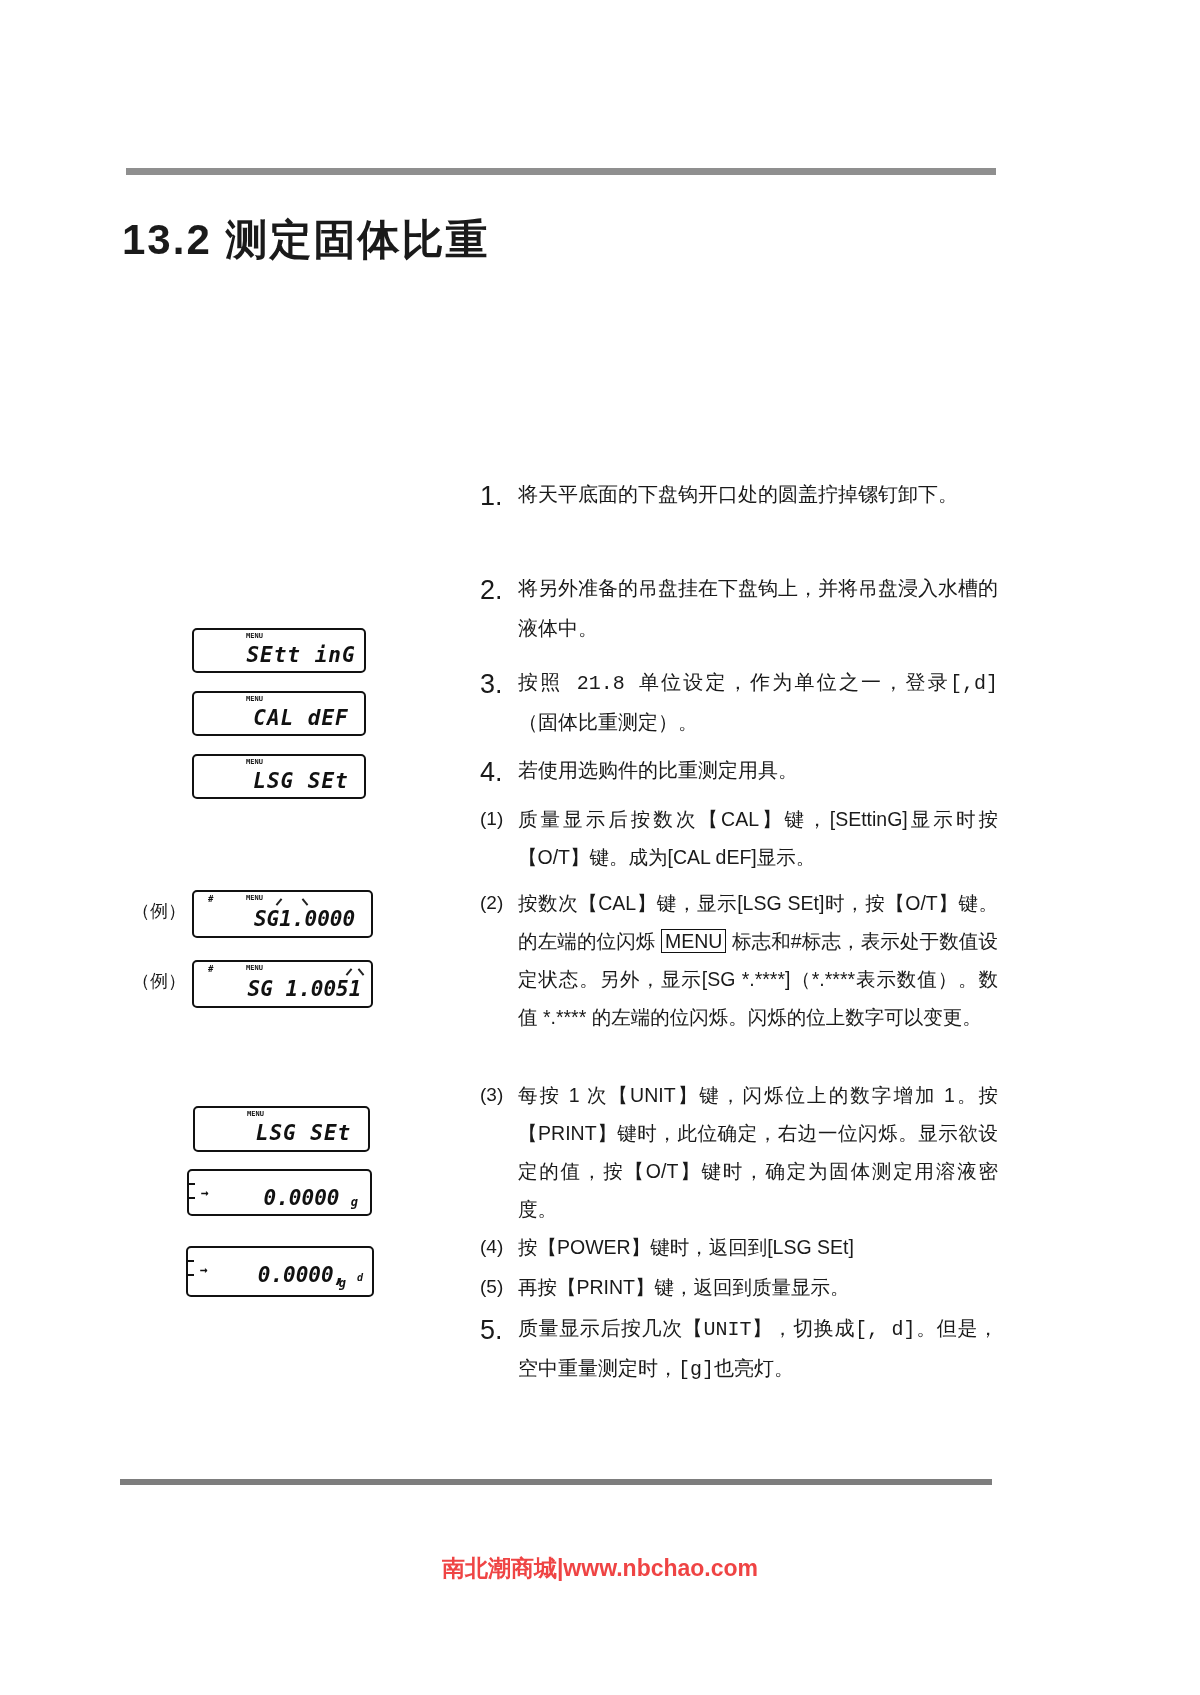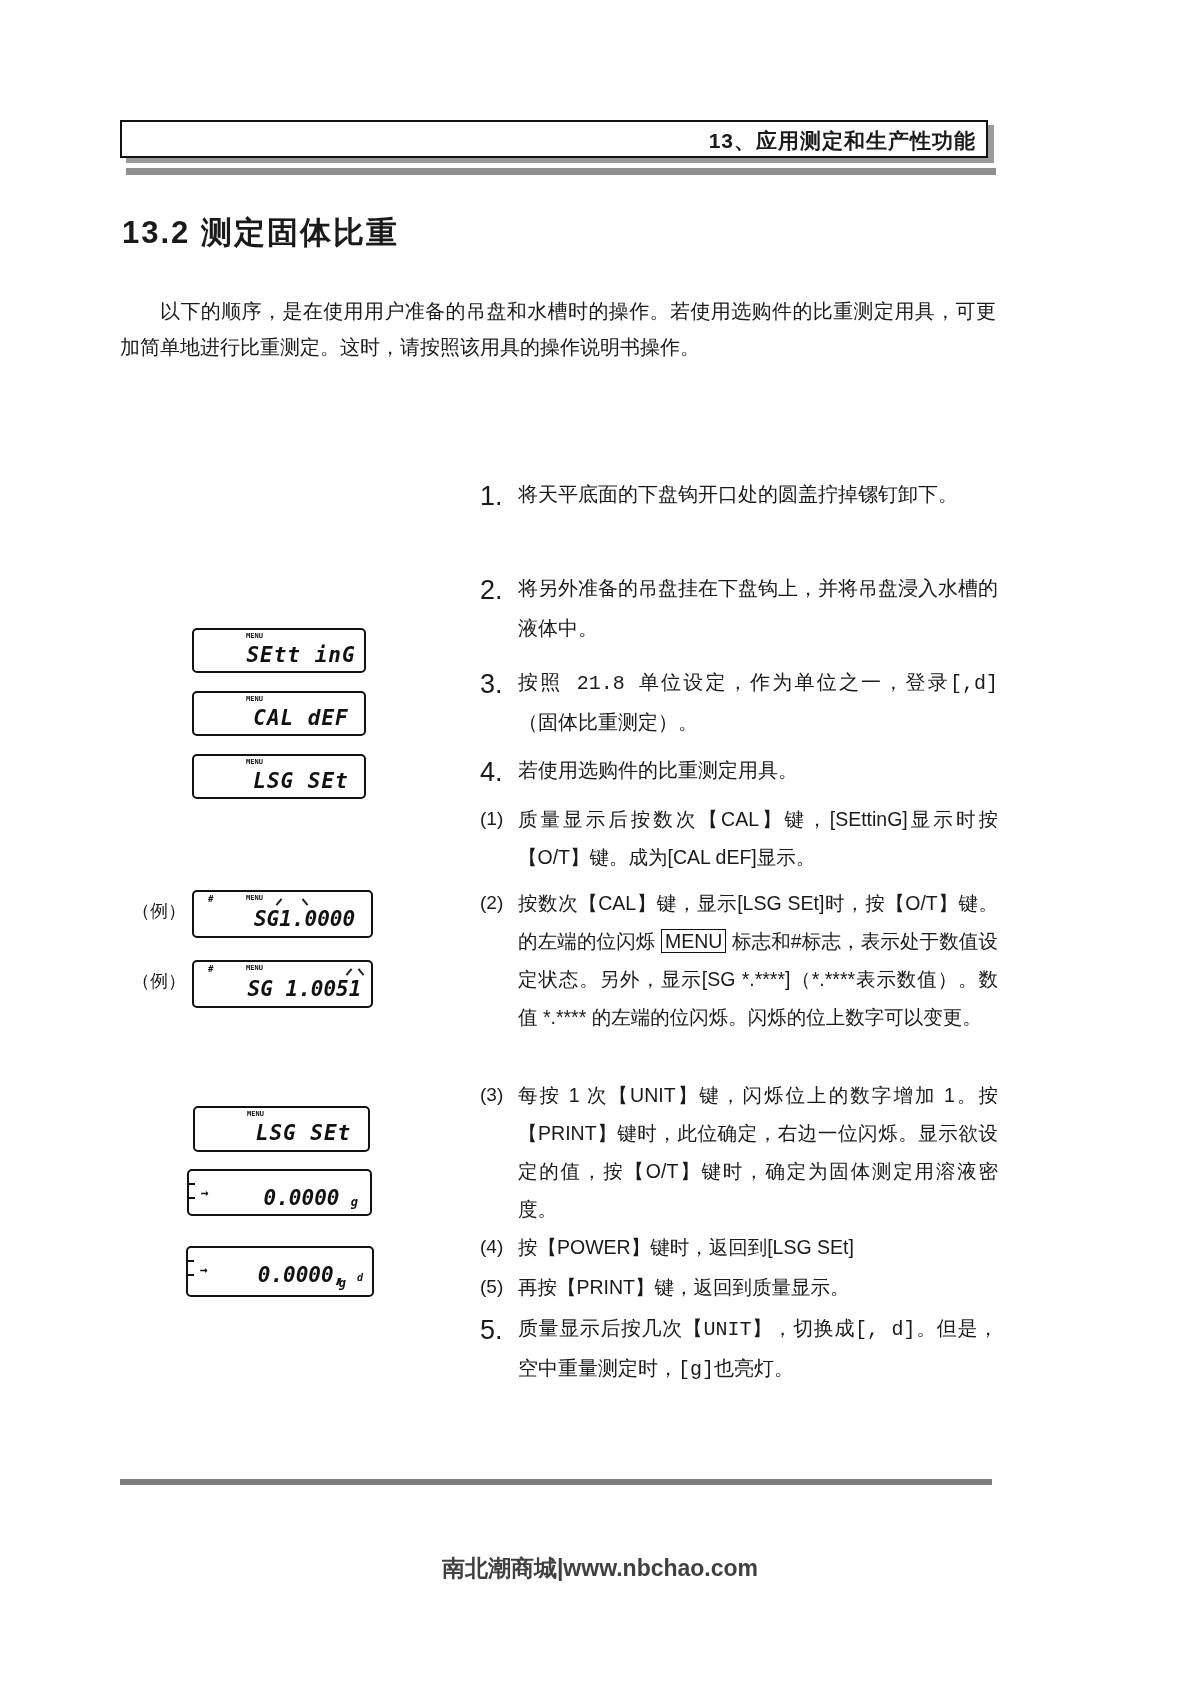--- a/index.html
+++ b/index.html
@@ -19,21 +19,21 @@
     position:absolute; right:10px; top:5px;
     font-size:21px; font-weight:bold; letter-spacing:1px;
   }
   .header-rule {
     position:absolute; left:126px; top:168px; width:870px; height:7px; background:#8f8f8f;
   }
 
   
   .section-title {
     position:absolute; left:122px; top:212px;
-    font-size:31px; font-weight:600; letter-spacing:2px;
+    font-size:42px; font-weight:600; letter-spacing:2px;
   }
   .intro {
     position:absolute; left:120px; top:293px; width:876px;
     font-size:20px; line-height:36px; text-align:justify;
   }
   .intro p { text-indent:2em; }
 
   
   .step, .substep { position:absolute; left:480px; width:518px; display:flex; }
   .step-num {
@@ -84,37 +84,33 @@
   
   .footer-rule {
     position:absolute; left:120px; top:1479px; width:872px; height:6px; background:#7d7d7d;
   }
   .page-num {
     position:absolute; left:120px; top:1508px; width:872px;
     text-align:center; font-size:17px;
   }
   .site-line {
     position:absolute; left:0; top:1553px; width:1200px;
-    text-align:center; font-size:23px; font-weight:bold; color:#404040;
+    text-align:center; font-size:23px; font-weight:bold; color:#ef4444;
   }
 </style>
 </head>
 <body>
 
 <div class="page">
 
-  <div class="header-box">
-    <div class="header-text">13、应用测定和生产性功能</div>
-  </div>
   <div class="header-rule"></div>
 
   <h1 class="section-title">13.2 测定固体比重</h1>
 
   <div class="intro">
-    <p>以下的顺序，是在使用用户准备的吊盘和水槽时的操作。若使用选购件的比重测定用具，可更加简单地进行比重测定。这时，请按照该用具的操作说明书操作。</p>
   </div>
 
   <div class="display lcd" style="left:192px; top:628px; width:174px; height:45px;">
     <span class="menu-tag">MENU</span>
     <div class="display-main">SEtt inG</div>
   </div>
 
   <div class="display lcd" style="left:192px; top:691px; width:174px; height:45px;">
     <span class="menu-tag">MENU</span>
     <div class="display-main">CAL dEF</div>

